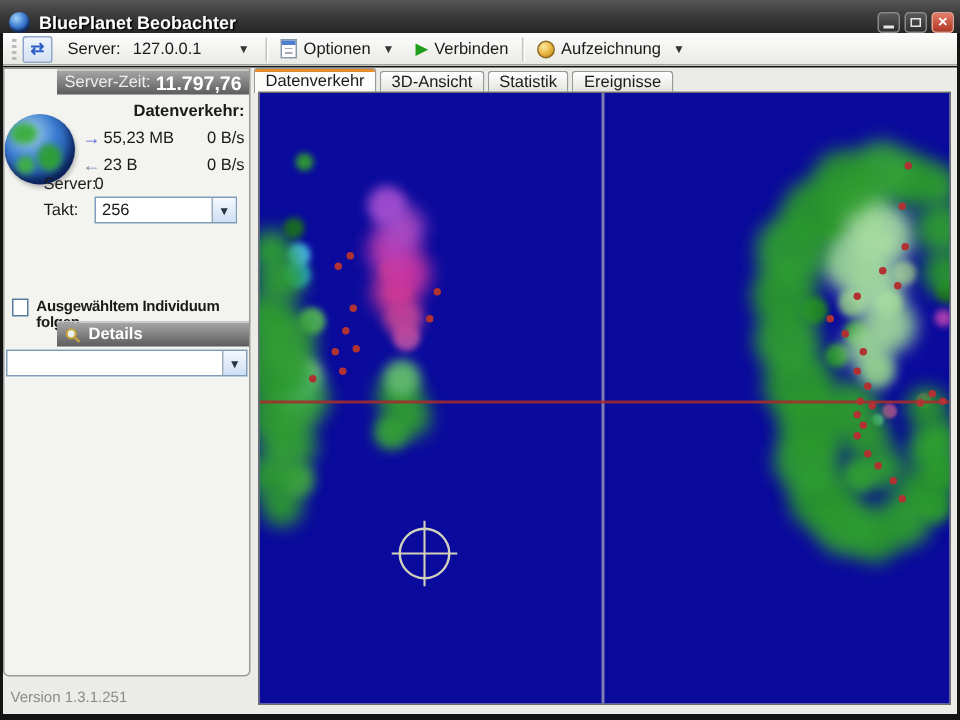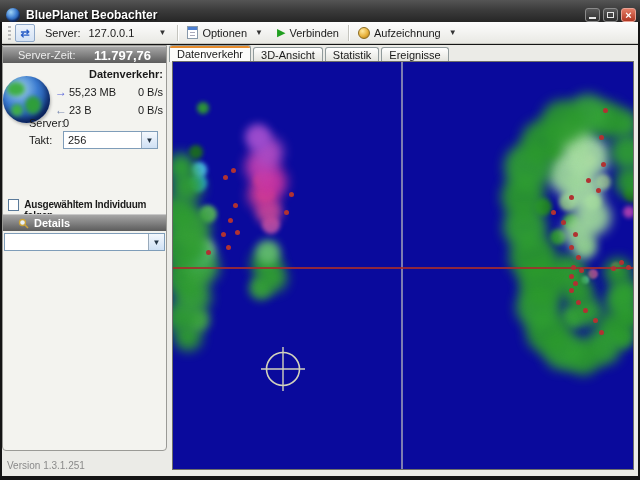--- a/index.html
+++ b/index.html
@@ -48,22 +48,22 @@
   .arrow-swap { font-size:11px; color:#2b5fc7; font-weight:bold; line-height:10px; }
 
   
   .client { position:absolute; left:2px; top:45px; width:636px; height:431px; background:#ebebe7; }
 
   
   .sidebar { position:absolute; left:0; top:0; width:165px; height:406px;
     background:linear-gradient(#f7f7f4,#ededе8); background-color:#f3f3ef;
     border:1px solid #9a9a96; border-radius:0 0 4px 4px; overflow:hidden; }
   .sec-header { height:17px; background:linear-gradient(#a6a6a6,#5c5c5c);
-    border-top:1px solid #c8c8c8; display:flex; align-items:center; padding:0 15px;
-    color:#fff; font-weight:bold; }
+    border-top:1px solid #c8c8c8; display:flex; align-items:center; padding:0 5px;
+    color:#fff; font-weight:bold;margin-left:35px; }
   .sec-header .hdr-icon { margin-right:5px; display:flex; }
   .srv-time { justify-content:space-between; }
   .srv-time .lbl { font-weight:normal; color:#ececec; }
   .srv-time .val { font-size:13px; font-weight:bold; }
 
   .globe { position:absolute; left:0px; top:30px; width:47px; height:47px; border-radius:50%;
     background:radial-gradient(circle at 35% 28%, #a8d8f0, #3a7ad0 40%, #1b4f9e 70%, #0d2f66);
     box-shadow:inset -3px -5px 6px rgba(0,0,40,.55), 1px 2px 3px rgba(0,0,0,.25); overflow:hidden; }
   .globe i { position:absolute; background:#3fae46; border-radius:50%; filter:blur(2px); }
   .globe .g1 { left:4px; top:6px; width:18px; height:14px; }

